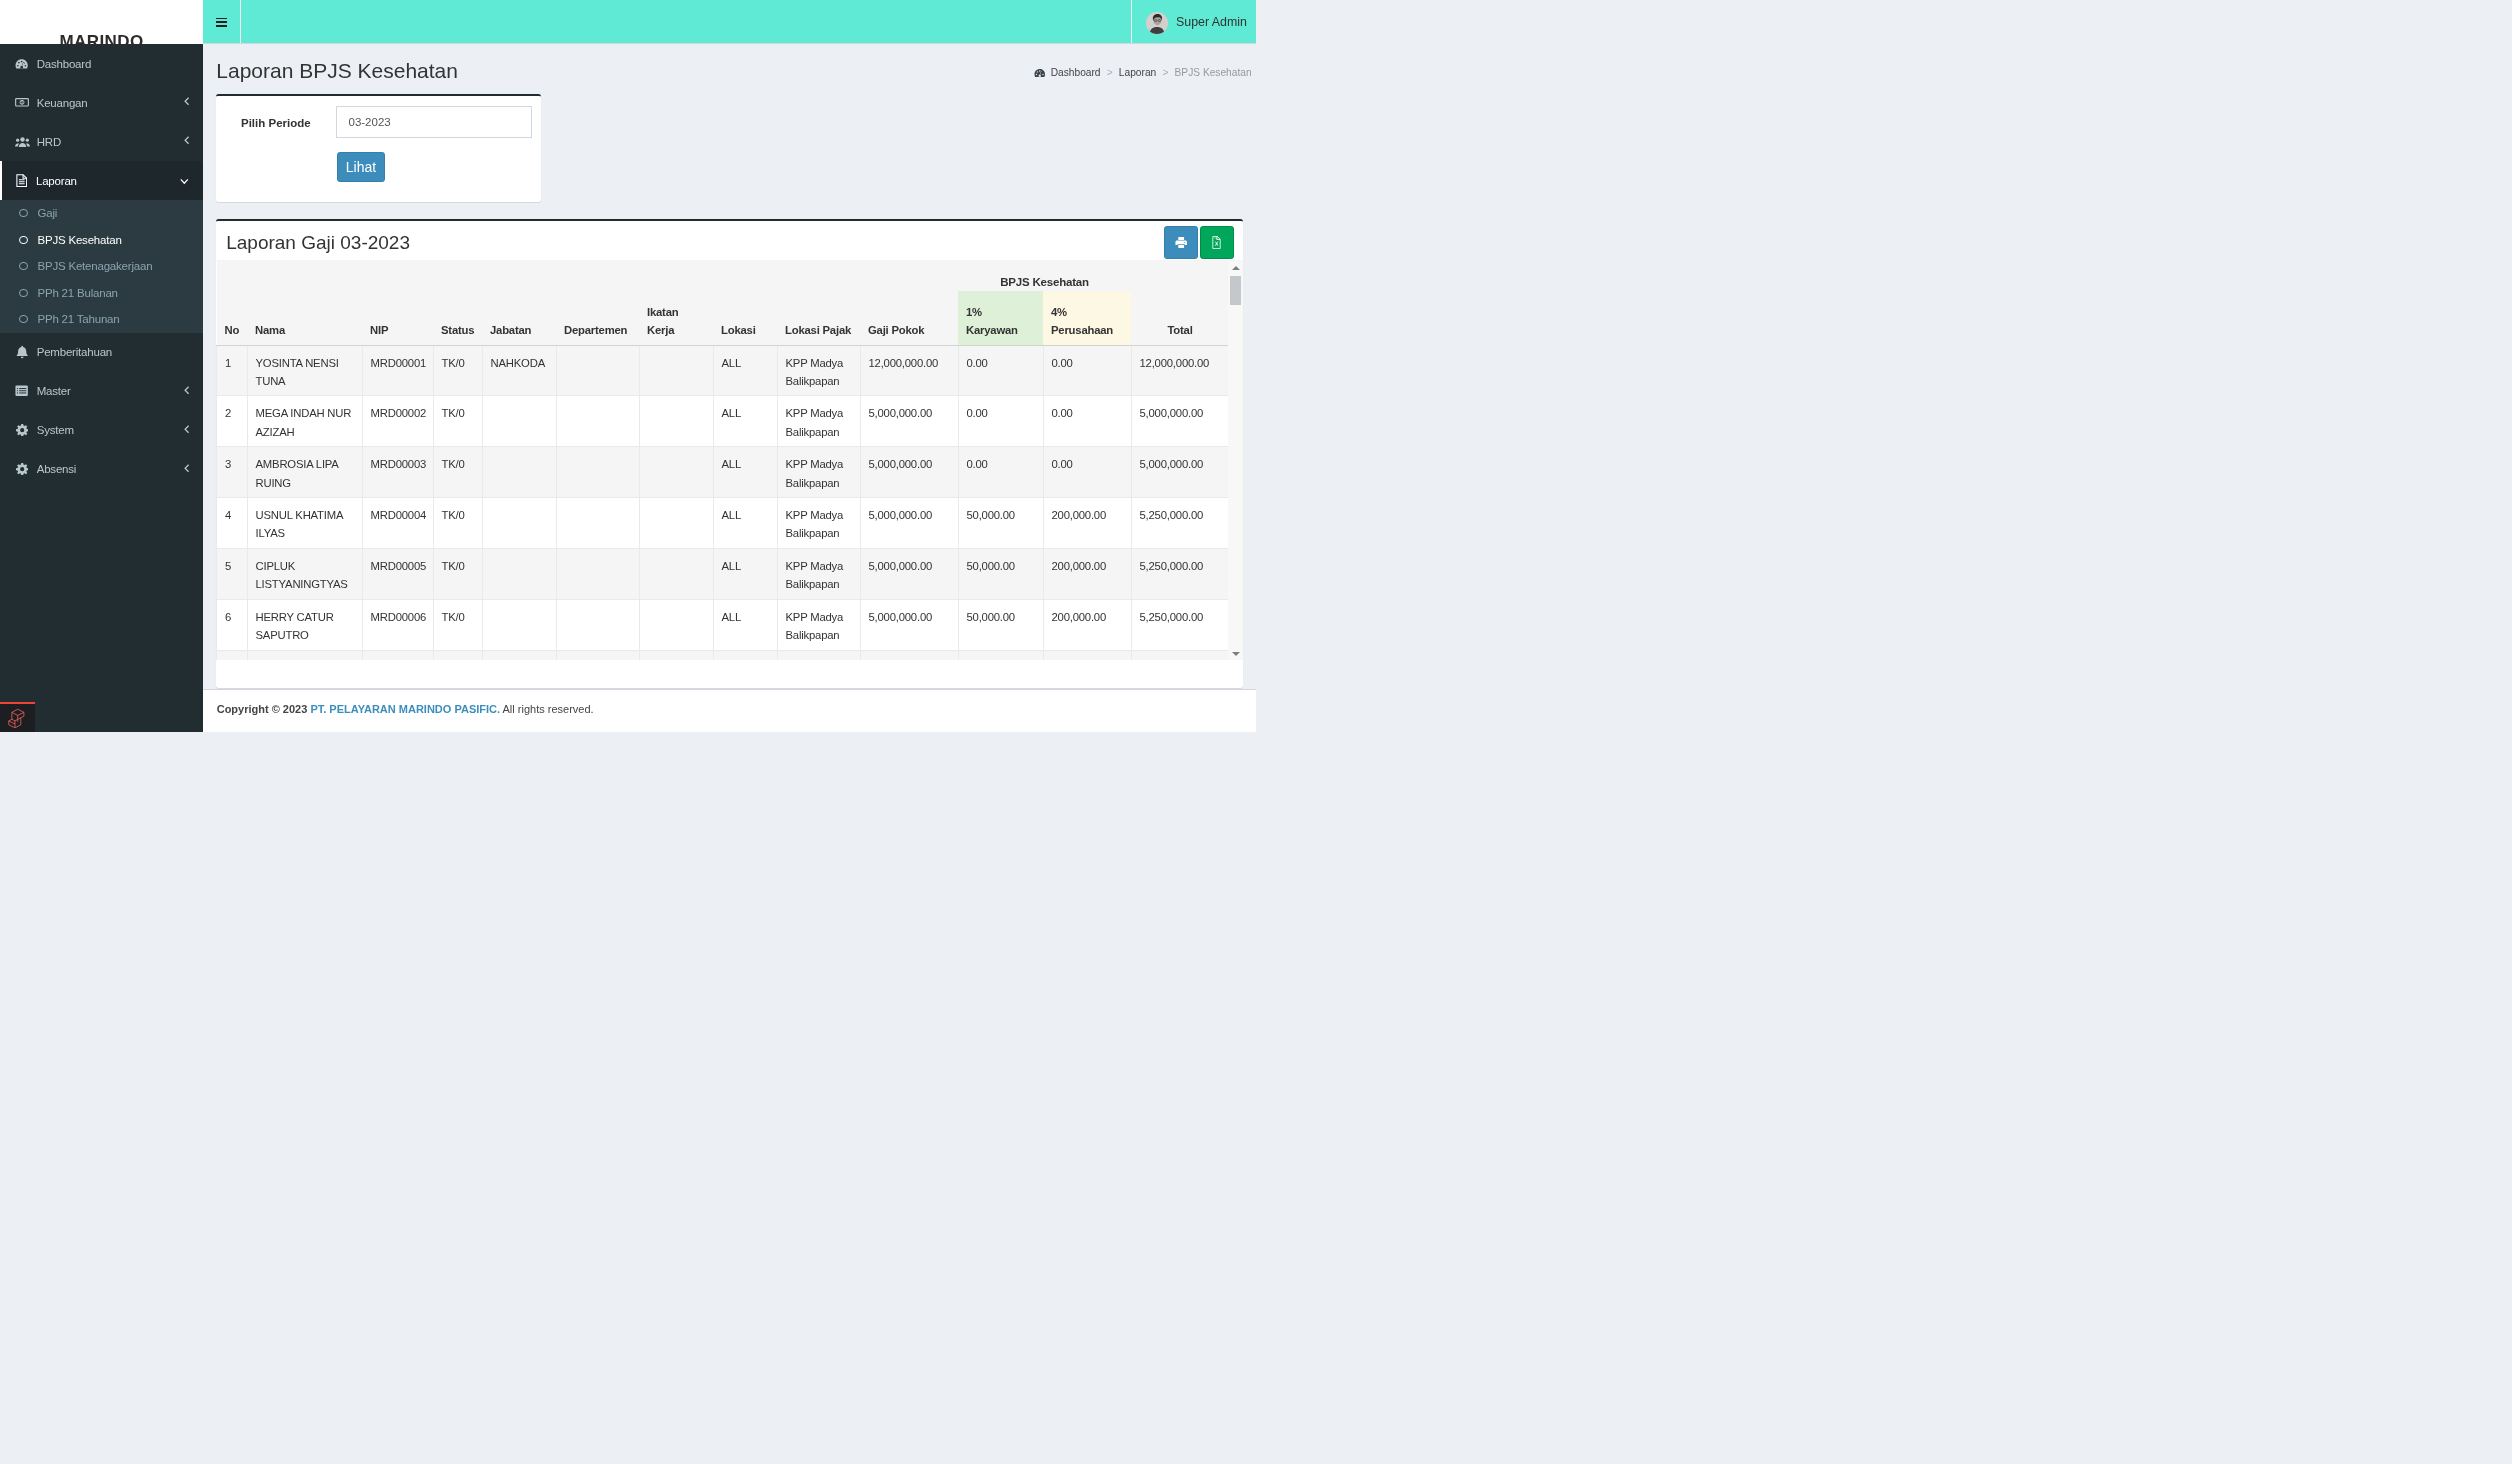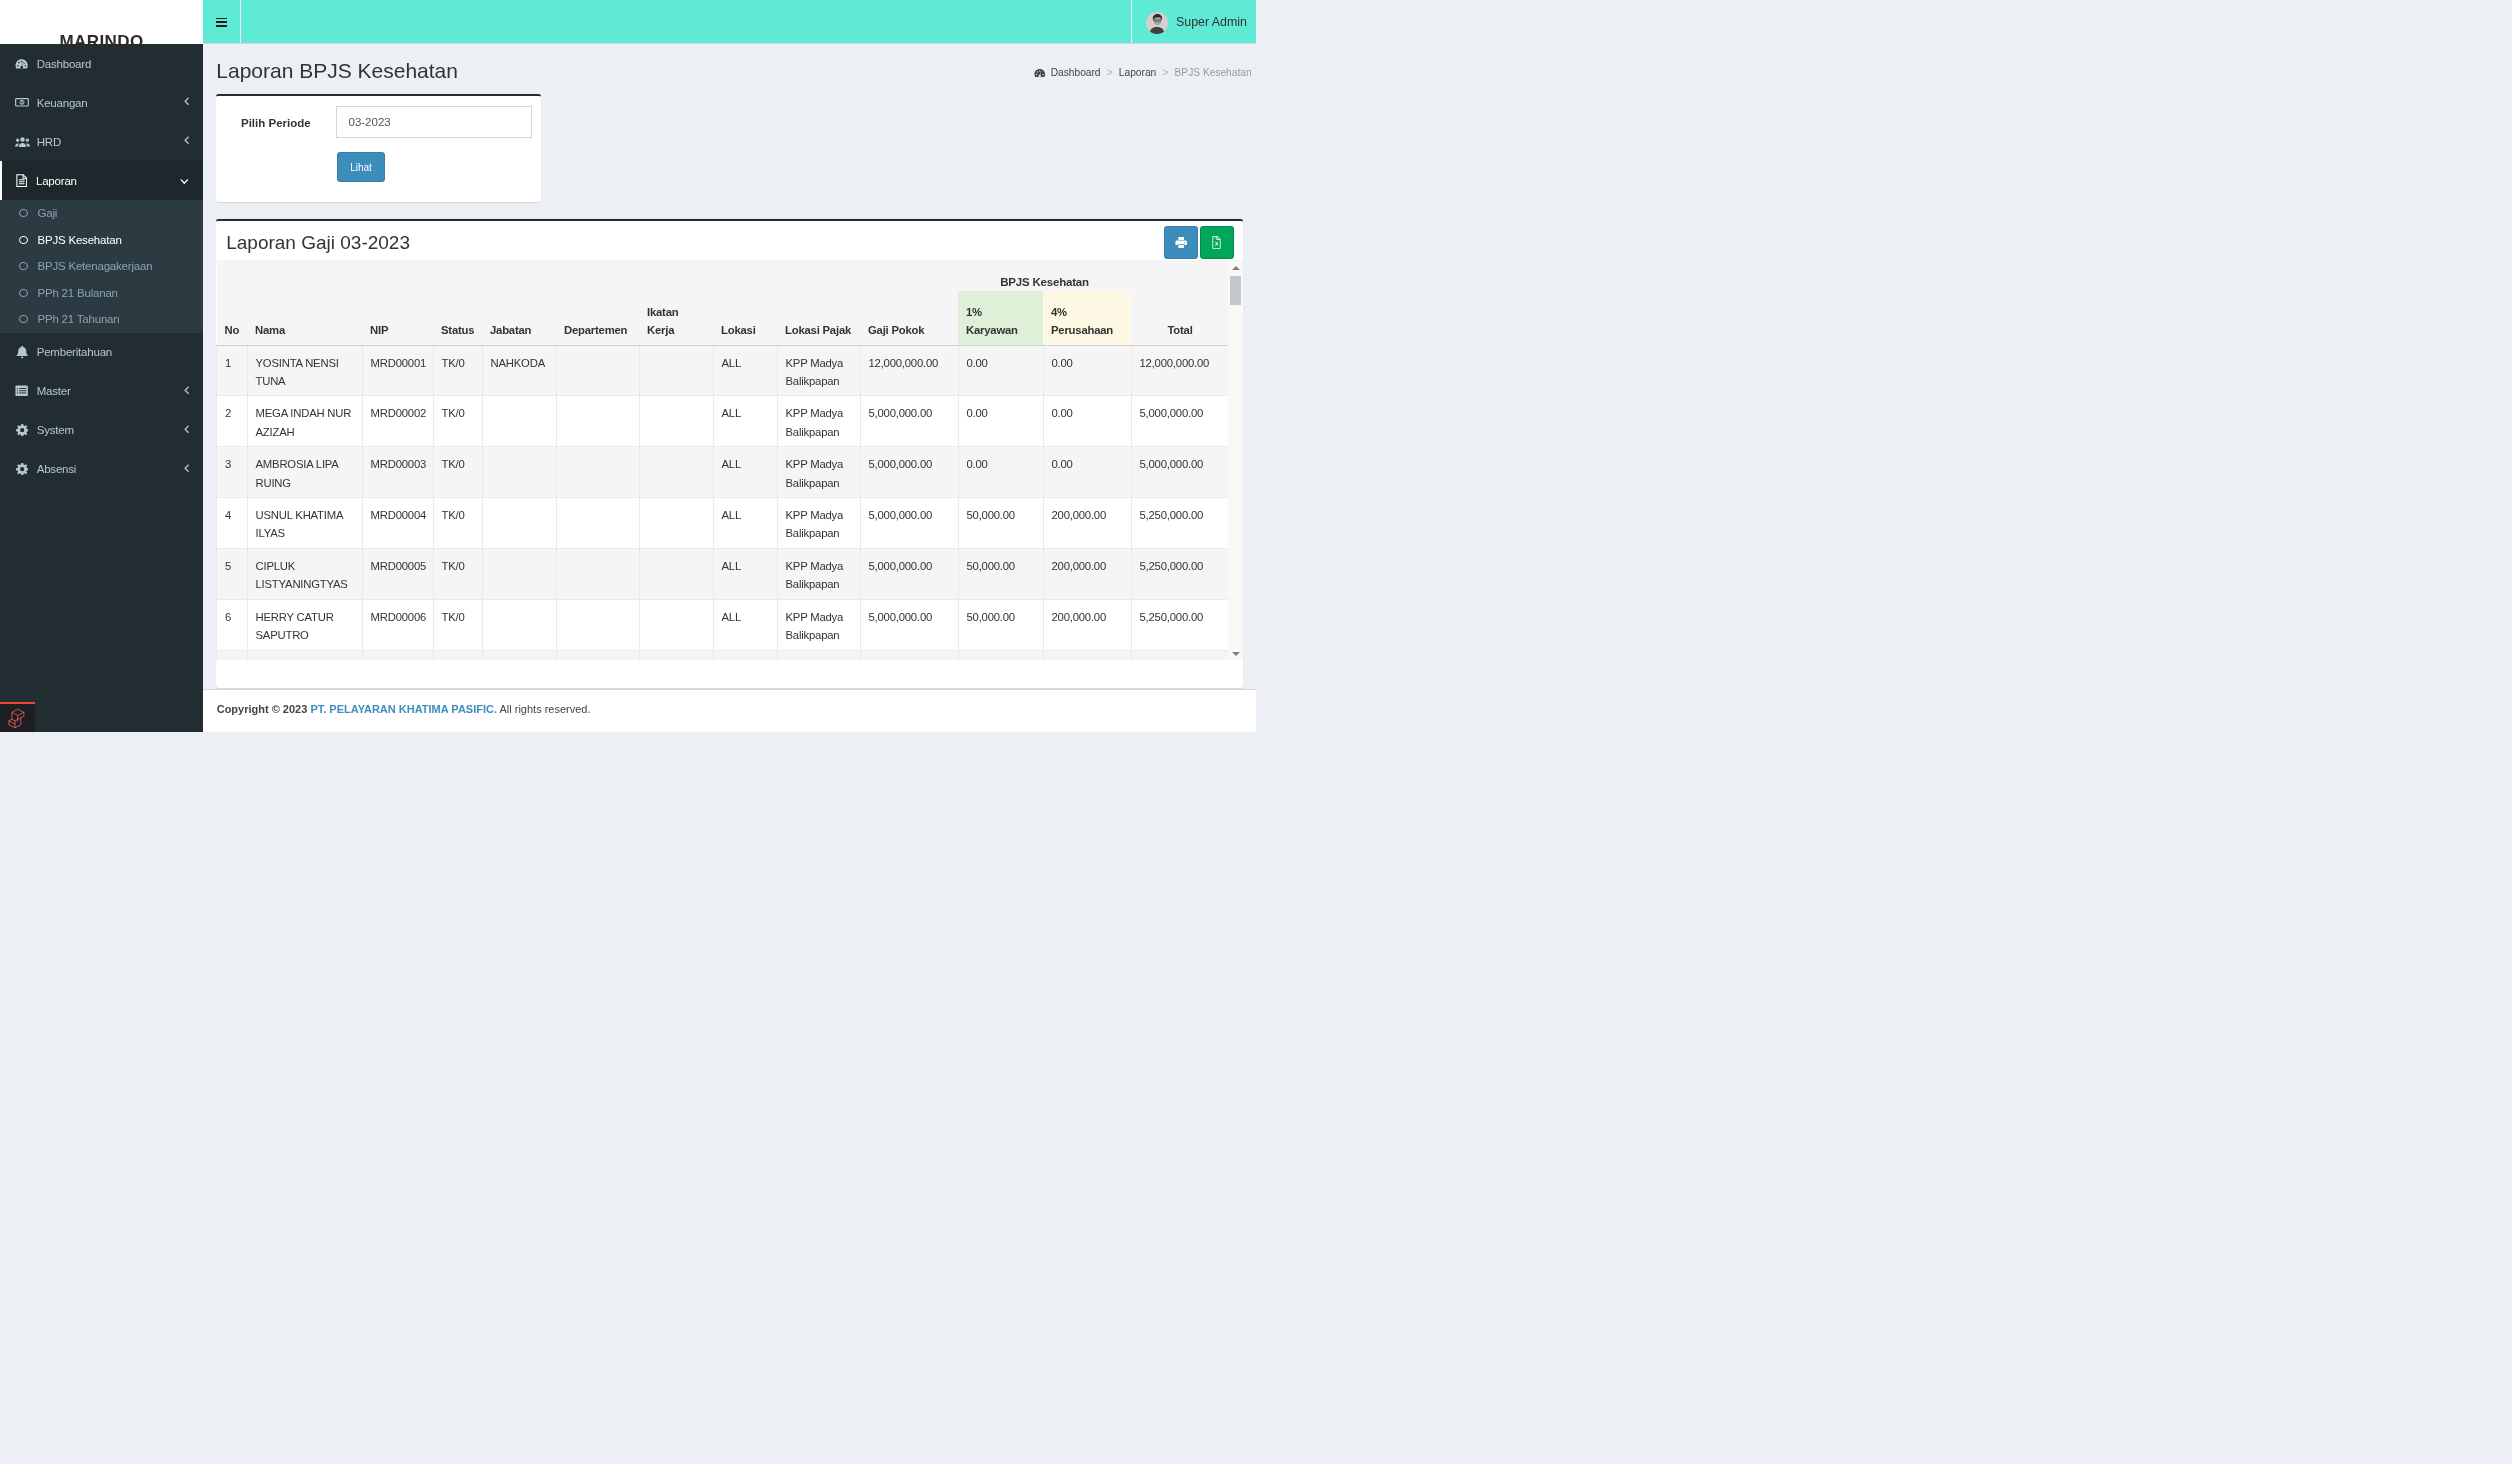--- a/index.html
+++ b/index.html
@@ -38,21 +38,21 @@
 .crumb a { color:#444; text-decoration:none; }
 .crumb .sep { color:#a8b0b8; padding:0 6.2px; }
 .crumb .act { color:#999; }
 .crumb svg { margin-right:5.3px; }
 
 
 .box { position:absolute; background:#fff; border-top:2.7px solid #222d32; border-radius:2.7px; box-shadow:0 0.9px 0.9px rgba(0,0,0,0.1); }
 .box1 { left:216px; top:94px; width:325px; height:108px; }
 .lbl { position:absolute; left:25px; top:21px; width:72px; font-weight:bold; font-size:11.5px; color:#333; }
 .inp { position:absolute; left:120px; top:9.7px; width:196px; height:32px; border:0.9px solid #d2d6de; background:#fff; font-size:11.5px; color:#555; padding-left:11.5px; display:flex; align-items:center; }
-.btnp { position:absolute; left:121px; top:56px; width:48px; height:30px; background:#3c8dbc; border:0.9px solid #367fa9; border-radius:2.7px; color:#fff; font-size:10px; display:flex; align-items:center; justify-content:center; }
+.btnp { position:absolute; left:121px; top:56px; width:48px; height:30px; background:#3c8dbc; border:0.9px solid #367fa9; border-radius:2.7px; color:#fff; font-size:14px; display:flex; align-items:center; justify-content:center; }
 
 .box2 { left:216px; top:219px; width:1027px; height:469px; }
 .b2head { position:relative; height:40px; border-bottom:0.9px solid #f4f4f4; }
 .b2head .ttl { position:absolute; left:10.2px; top:10.6px; font-size:19px; color:#333; }
 .btnsq { position:absolute; top:4.9px; width:34px; height:33px; border-radius:2.7px; display:flex; align-items:center; justify-content:center; }
 .btn-print { right:45px; background:#3c8dbc; border:0.9px solid #367fa9; }
 .btn-xl { right:9.3px; background:#00a65a; border:0.9px solid #008d4c; }
 
 
 .tscroll { position:relative; width:1027px; height:399px; overflow:hidden; }
@@ -278,21 +278,21 @@
     </table>
     <div class="sbar">
         <div class="up"></div>
         <div class="thumb"></div>
         <div class="dn"></div>
       </div>
   </div>
 </div>
 
 <div class="footer">
-    <div class="in"><b>Copyright © 2023 <a href="#">PT. PELAYARAN KHATIMA PASIFIC.</a></b> All rights reserved.</div>
+    <div class="in"><b>Copyright © 2023 <a href="#">PT. PELAYARAN MARINDO PASIFIC.</a></b> All rights reserved.</div>
   </div>
 
 <div class="navbar">
   <div class="hamb">
       <div></div>
       <div></div>
       <div></div>
     </div>
   <div style="position:absolute;left:37px;top:0;height:43px;border-left:0.9px solid #f4f4f4;"></div>
   <div class="navdiv"></div>

